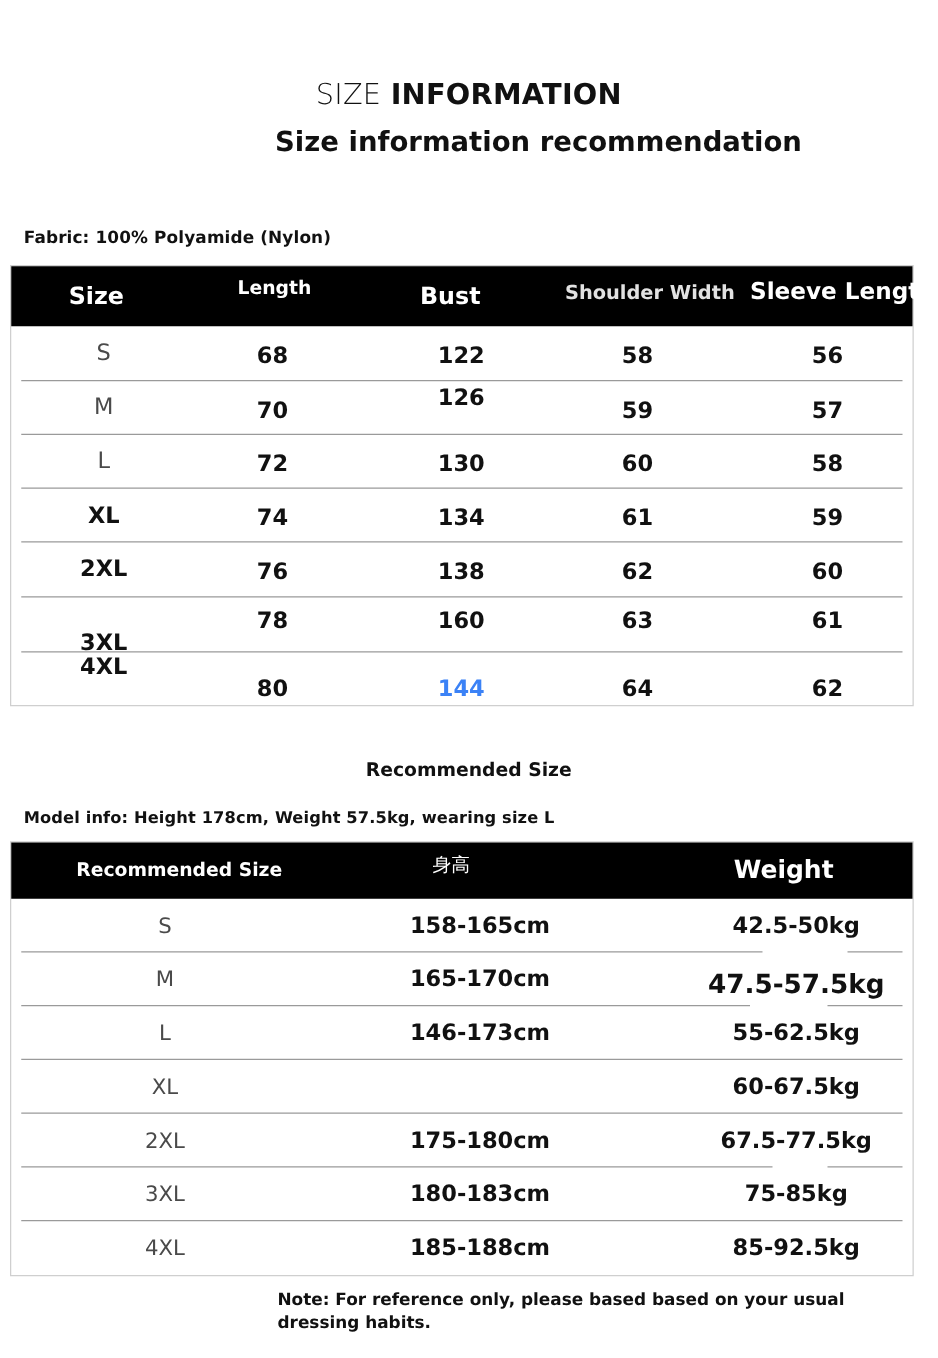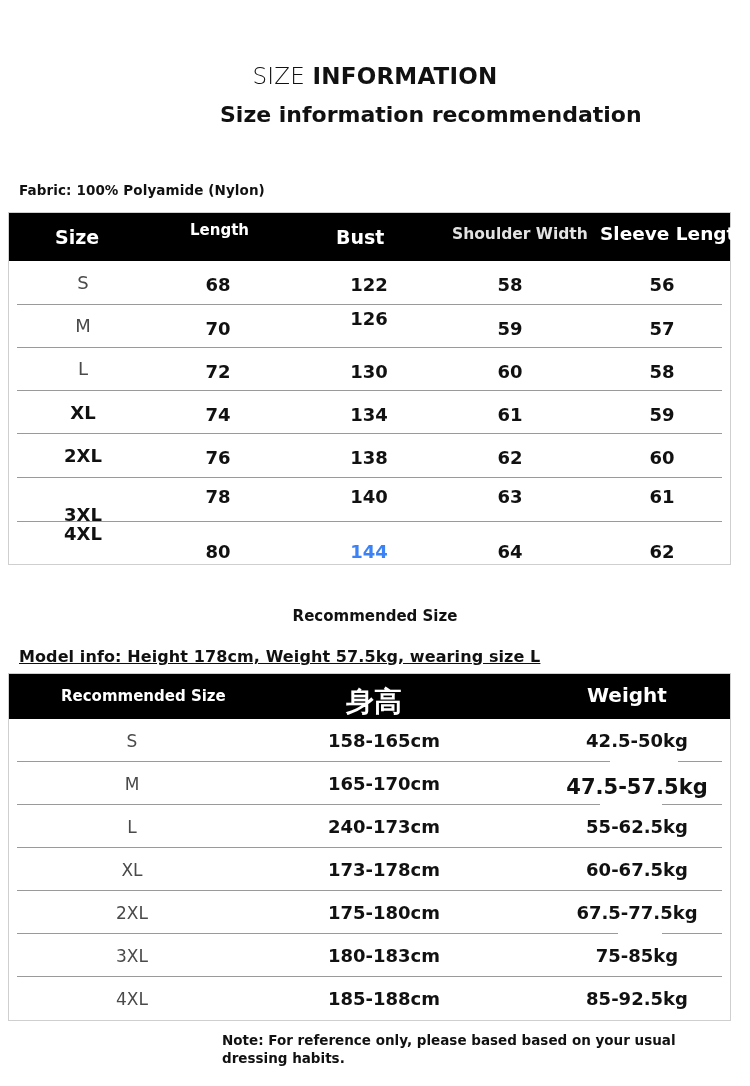--- a/index.html
+++ b/index.html
@@ -121,38 +121,37 @@
     left: 0;
     width: 750px;
     text-align: center;
     font-size: 15px;
     font-weight: 700;
   }
   .model-info {
     position: absolute;
     top: 647px;
     left: 19px;
-    font-size: 16px;
+    font-size: 13px;
     font-weight: 700;
     letter-spacing: 0.1px;
-    text-decoration: underline;
   }
 
   
   #table-rec {
     left: 8px;
     top: 673px;
     width: 723px;
     height: 348px;
   }
   #table-rec .thead {
     height: 45px;
   }
   #table-rec .h-rsize  { left: 52px;  top: 13px; font-size: 15px;   font-weight: 700; }
-  #table-rec .h-height { left: 337px; top: 9px;  font-size: 28px; font-weight: 700; }
+  #table-rec .h-height { left: 337px; top: 9px;  font-size: 15px; font-weight: 400; }
   #table-rec .h-weight { left: 578px; top: 9px;  font-size: 20px;   font-weight: 700; }
 
   #table-rec .c-rsize { left: 92px;  width: 62px;  text-align: center; font-size: 17px; font-weight: 400; color: #4a4a4a; }
   #table-rec .c-hgt   { left: 290px; width: 170px; text-align: center; font-size: 18px; font-weight: 700; }
   #table-rec .c-wgt   { left: 548px; width: 160px; text-align: center; font-size: 18px; font-weight: 700; }
   #table-rec .c-wgt.small { font-size: 21px; }
 
   
   .note {
     position: absolute;
@@ -228,21 +227,21 @@
     <div class="cell c-len" style="top:13px">76</div>
     <div class="cell c-bust" style="top:13px">138</div>
     <div class="cell c-shd" style="top:13px">62</div>
     <div class="cell c-slv" style="top:13px">60</div>
     <div class="rule" style="left:8px;right:8px;bottom:0"></div>
   </div>
 
   <div class="trow" style="height:44px">
     <div class="cell c-size strong" style="top:26px">3XL</div>
     <div class="cell c-len" style="top:8px">78</div>
-    <div class="cell c-bust" style="top:8px">140</div>
+    <div class="cell c-bust" style="top:8px">160</div>
     <div class="cell c-shd" style="top:8px">63</div>
     <div class="cell c-slv" style="top:8px">61</div>
     <div class="rule" style="left:8px;right:8px;bottom:0"></div>
   </div>
 
   <div class="trow" style="height:44px">
     <div class="cell c-size strong" style="top:1px">4XL</div>
     <div class="cell c-len" style="top:19px">80</div>
     <div class="cell c-bust muted" style="top:19px">144</div>
     <div class="cell c-shd" style="top:19px">64</div>
@@ -273,28 +272,27 @@
   <div class="trow" style="height:43px">
     <div class="cell c-rsize" style="top:12px">M</div>
     <div class="cell c-hgt" style="top:11px">165-170cm</div>
     <div class="cell c-wgt small" style="top:13px">47.5-57.5kg</div>
     <div class="rule" style="left:8px;right:130px;bottom:0"></div>
     <div class="rule" style="right:8px;width:60px;bottom:0"></div>
   </div>
 
   <div class="trow" style="height:43px">
     <div class="cell c-rsize" style="top:12px">L</div>
-    <div class="cell c-hgt" style="top:11px">240-173cm</div>
+    <div class="cell c-hgt" style="top:11px">146-173cm</div>
     <div class="cell c-wgt" style="top:11px">55-62.5kg</div>
     <div class="rule" style="left:8px;right:8px;bottom:0"></div>
   </div>
 
   <div class="trow" style="height:43px">
     <div class="cell c-rsize" style="top:12px">XL</div>
-    <div class="cell c-hgt" style="top:11px">173-178cm</div>
     <div class="cell c-wgt" style="top:11px">60-67.5kg</div>
     <div class="rule" style="left:8px;right:8px;bottom:0"></div>
   </div>
 
   <div class="trow" style="height:43px">
     <div class="cell c-rsize" style="top:12px">2XL</div>
     <div class="cell c-hgt" style="top:11px">175-180cm</div>
     <div class="cell c-wgt" style="top:11px">67.5-77.5kg</div>
     <div class="rule" style="left:8px;right:112px;bottom:0"></div>
     <div class="rule" style="right:8px;width:60px;bottom:0"></div>

